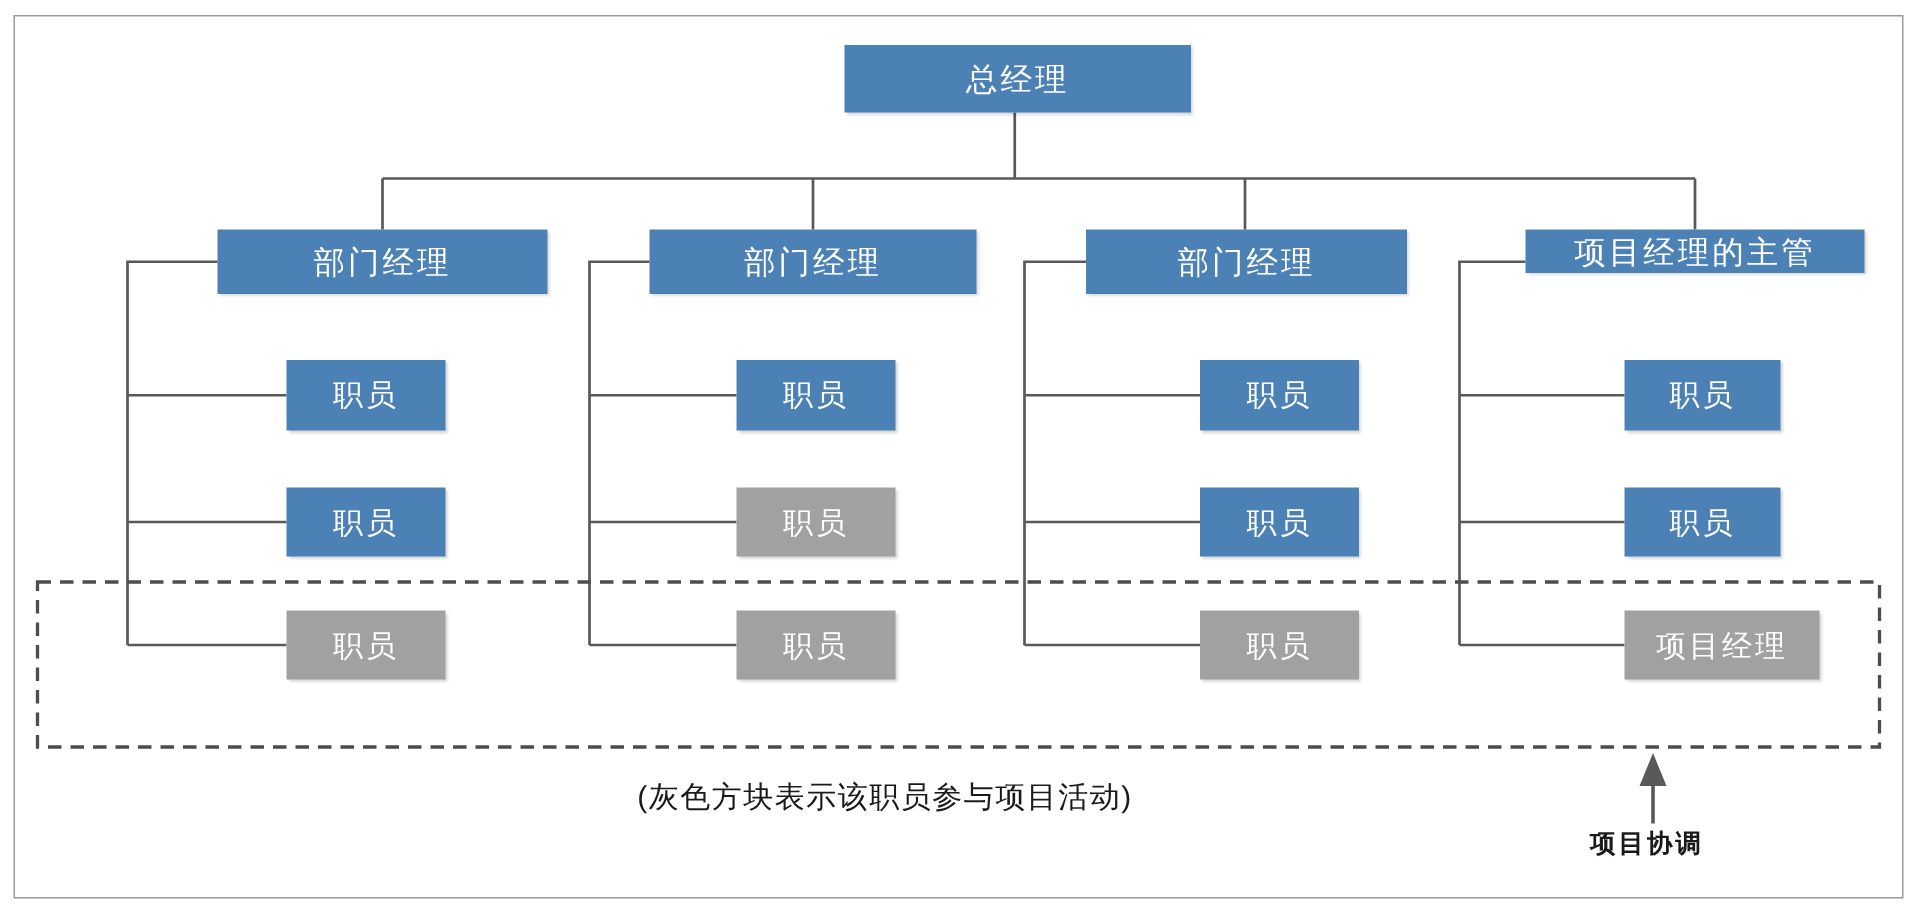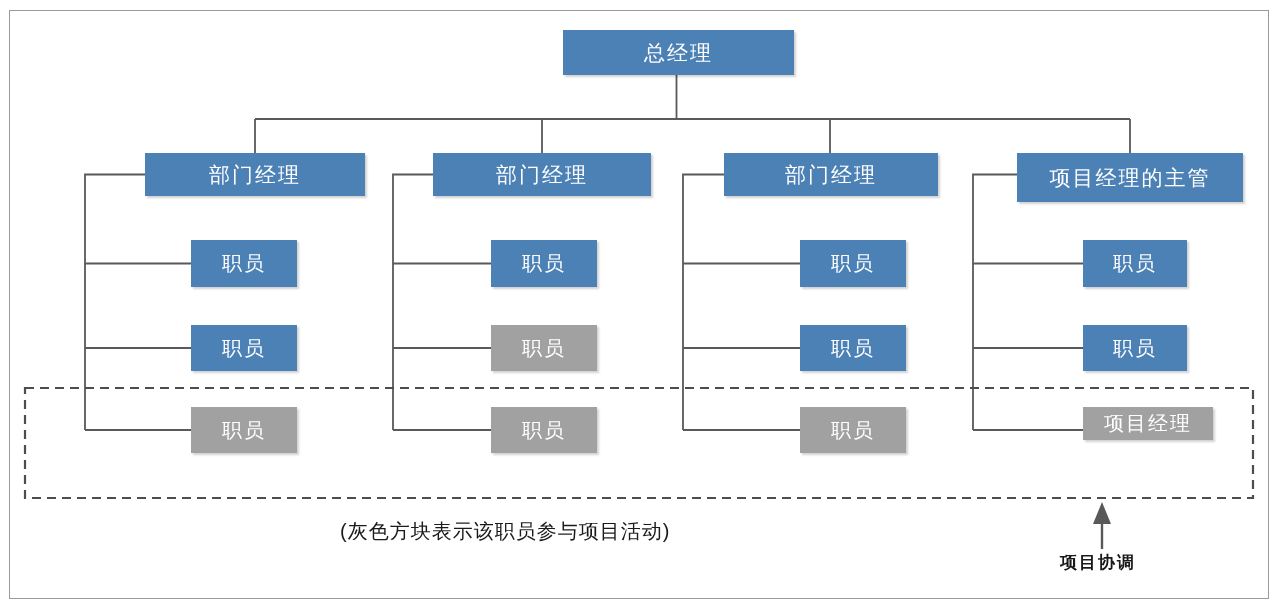--- a/index.html
+++ b/index.html
@@ -16,21 +16,21 @@
   .connectors{position:absolute;left:0;top:0;width:1280px;height:610px;}
   .box{
     position:absolute;display:flex;align-items:center;justify-content:center;
     background:var(--box-blue,#4c81b6);color:var(--text-on-box,#ffffff);
     font-size:21px;letter-spacing:2px;white-space:nowrap;
     box-shadow:1.5px 1.5px 2px rgba(0,0,0,0.18);
   }
   .box.gray{background:var(--box-gray,#a1a1a1);}
   .box.staff{font-size:20px;}
   .caption{
-    position:absolute;left:340px;top:518px;width:500px;text-align:left;
+    position:absolute;left:340px;top:518px;width:500px;text-align:center;
     font-size:20px;letter-spacing:1px;color:var(--caption-text,#1a1a1a);
   }
   .coord-label{
     position:absolute;left:1028px;top:551px;width:140px;text-align:center;
     font-size:17px;font-weight:bold;letter-spacing:2px;color:var(--caption-text,#1a1a1a);
   }
 </style>
 </head>
 <body>
 
@@ -55,32 +55,32 @@
     <line x1="1102" y1="549" x2="1102" y2="522" stroke="#595959" stroke-width="2.4"></line>
     <polygon points="1102,502 1093,524 1111,524" fill="#595959"></polygon>
   </g>
 </svg>
 
 <div class="box" style="left:563px;top:30px;width:231px;height:45px">总经理</div>
 
 <div class="box" style="left:145px;top:153px;width:220px;height:43px">部门经理</div>
 <div class="box" style="left:433px;top:153px;width:218px;height:43px">部门经理</div>
 <div class="box" style="left:724px;top:153px;width:214px;height:43px">部门经理</div>
-<div class="box" style="left:1017px;top:153px;width:226px;height:49px">项目经理的主管</div>
+<div class="box" style="left:1017px;top:153px;width:226px;height:29px">项目经理的主管</div>
 
 <div class="box staff" style="left:191px;top:240px;width:106px;height:47px">职员</div>
 <div class="box staff" style="left:191px;top:325px;width:106px;height:46px">职员</div>
 <div class="box staff gray" style="left:191px;top:407px;width:106px;height:46px">职员</div>
 
 <div class="box staff" style="left:491px;top:240px;width:106px;height:47px">职员</div>
 <div class="box staff gray" style="left:491px;top:325px;width:106px;height:46px">职员</div>
 <div class="box staff gray" style="left:491px;top:407px;width:106px;height:46px">职员</div>
 
 <div class="box staff" style="left:800px;top:240px;width:106px;height:47px">职员</div>
 <div class="box staff" style="left:800px;top:325px;width:106px;height:46px">职员</div>
 <div class="box staff gray" style="left:800px;top:407px;width:106px;height:46px">职员</div>
 
 <div class="box staff" style="left:1083px;top:240px;width:104px;height:47px">职员</div>
 <div class="box staff" style="left:1083px;top:325px;width:104px;height:46px">职员</div>
-<div class="box staff gray" style="left:1083px;top:407px;width:130px;height:33px">项目经理</div>
+<div class="box staff gray" style="left:1083px;top:407px;width:130px;height:46px">项目经理</div>
 
 <div class="caption">(灰色方块表示该职员参与项目活动)</div>
 <div class="coord-label">项目协调</div>
 
 </body></html>

